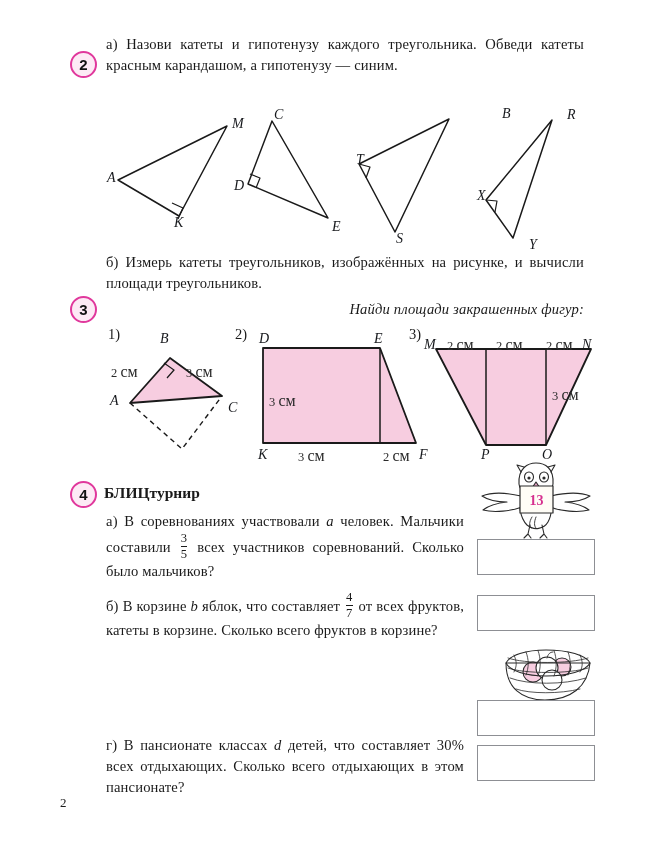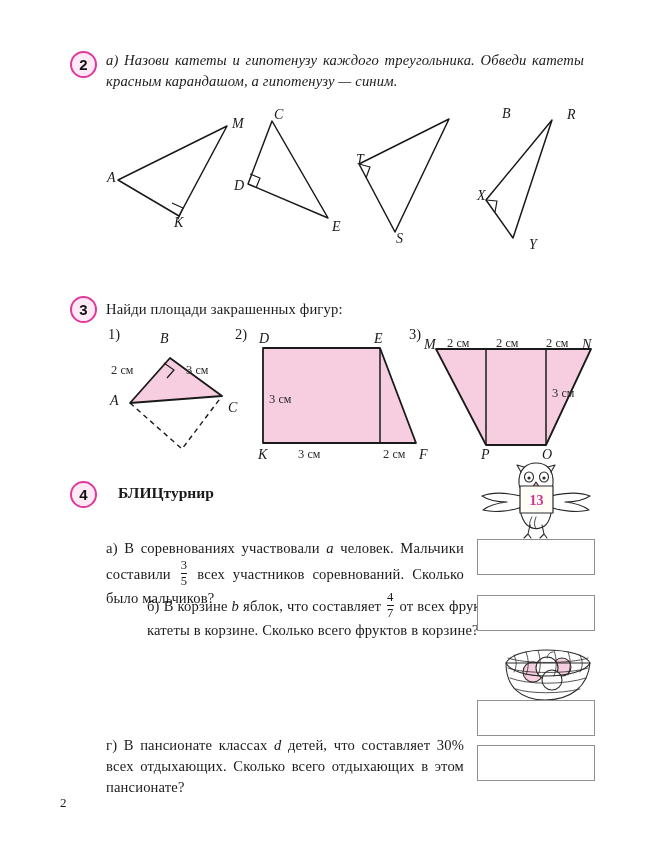--- a/index.html
+++ b/index.html
@@ -40,21 +40,21 @@
 
   
   .para {
     position: absolute;
     font-size: 14.6px;
     line-height: 21px;
     text-align: justify;
     text-justify: inter-word;
     letter-spacing: 0.15px;
   }
-  .para.nojust { text-align: left; }
+  .para.nojust { text-align: right; font-style: italic; }
   .it { font-style: italic; }
 
   .sect-title {
     position: absolute;
     font-family: "Liberation Serif", serif;
     font-weight: bold;
     font-size: 15.5px;
   }
 
   
@@ -77,21 +77,21 @@
     color: #16181c;
     white-space: nowrap;
   }
   .dim {
     position: absolute;
     font-size: 12.5px;
     font-family: "Liberation Serif", serif;
     color: #2a2a2a;
     white-space: nowrap;
   }
-  .dim .u { font-size: 12px; }
+  .dim .u { font-size: 16px; }
 
   .numlabel {
     position: absolute;
     font-size: 14.5px;
     font-family: "Liberation Serif", serif;
   }
 
   
   .fig { position: absolute; }
 
@@ -113,21 +113,21 @@
 </style>
 </head>
 <body>
 
 <div class="page">
 
   <div class="num-bubble" style="left:70px; top:51px;">
     <span>2</span>
   </div>
 
-  <div class="para" style="left:106px; top:50px; width:478px;font-style:italic;">а) Назови катеты и гипотенузу каждого треугольника. Обведи катеты красным карандашом, а гипотенузу — синим.</div>
+  <div class="para" style="left:106px; top:34px; width:478px;">а) Назови катеты и гипотенузу каждого треугольника. Обведи катеты красным карандашом, а гипотенузу — синим.</div>
 
   <svg class="fig" style="left:100px; top:112px;" width="495" height="135" viewBox="0 0 495 135">
 
     <g fill="none" stroke="#1a1a1a" stroke-width="1.5" stroke-linejoin="round">
       <path d="M 18 68 L 127 14 L 79 104 Z"></path>
       <path d="M 72 91 L 83 96 L 78 107" stroke-width="1.2"></path>
     </g>
 
     <g fill="none" stroke="#1a1a1a" stroke-width="1.5" stroke-linejoin="round">
       <path d="M 172 9 L 148 72 L 228 106 Z"></path>
@@ -154,20 +154,21 @@
   <span class="lbl" style="left:332px; top:219px;">E</span>
 
   <span class="lbl" style="left:502px; top:106px;">B</span>
   <span class="lbl" style="left:356px; top:152px;">T</span>
   <span class="lbl" style="left:396px; top:231px;">S</span>
 
   <span class="lbl" style="left:567px; top:107px;">R</span>
   <span class="lbl" style="left:477px; top:188px;">X</span>
   <span class="lbl" style="left:529px; top:237px;">Y</span>
 
+  <div class="para" style="left:106px; top:252px; width:478px;">б) Измерь катеты треугольников, изображённых на рисунке, и вычисли площади треугольников.</div>
 
   <div class="num-bubble" style="left:70px; top:296px;">
     <span>3</span>
   </div>
 
   <div class="para nojust" style="left:106px; top:299px; width:478px;">Найди площади закрашенных фигур:</div>
 
   <span class="numlabel" style="left:108px; top:326px;">1)</span>
   <span class="numlabel" style="left:235px; top:326px;">2)</span>
   <span class="numlabel" style="left:409px; top:326px;">3)</span>
@@ -227,28 +228,28 @@
     <span>2</span>&nbsp;<span class="u">см</span>
   </span>
   <span class="dim" style="left:552px; top:386px;">
     <span>3</span>&nbsp;<span class="u">см</span>
   </span>
 
   <div class="num-bubble" style="left:70px; top:481px;">
     <span>4</span>
   </div>
 
-  <div class="sect-title" style="left:118px; top:484px;text-align:center;">БЛИЦтурнир</div>
-
-  <div class="para" style="left:106px; top:511px; width:358px;margin-top:27px;">
+  <div class="sect-title" style="left:104px; top:484px;text-align:center;">БЛИЦтурнир</div>
+
+  <div class="para" style="left:106px; top:511px; width:358px;">
     <span>а)</span>
     <span>В соревнованиях участвовали </span><span class="it">a</span><span> человек. Мальчики составили </span><span class="frac"><span class="num">3</span><span class="den">5</span></span><span> всех участников соревнований. Сколько было мальчиков?</span>
   </div>
 
-  <div class="para" style="left:106px; top:591px; width:358px;margin-left:41px;">
+  <div class="para" style="left:106px; top:591px; width:358px;">
     <span>б)</span>
     <span>В корзине </span><span class="it">b</span><span> яблок, что составляет </span><span class="frac"><span class="num">4</span><span class="den">7</span></span><span> от всех фруктов, катеты в корзине. Сколько всего фруктов в корзине?</span>
   </div>
 
 
   <div class="para" style="left:106px; top:735px; width:358px;">
     <span>г)</span>
     <span>В пансионате классах </span><span class="it">d</span><span> детей, что составляет 30% всех отдыхающих. Сколько всего отдыхающих в этом пансионате?</span>
   </div>
 

